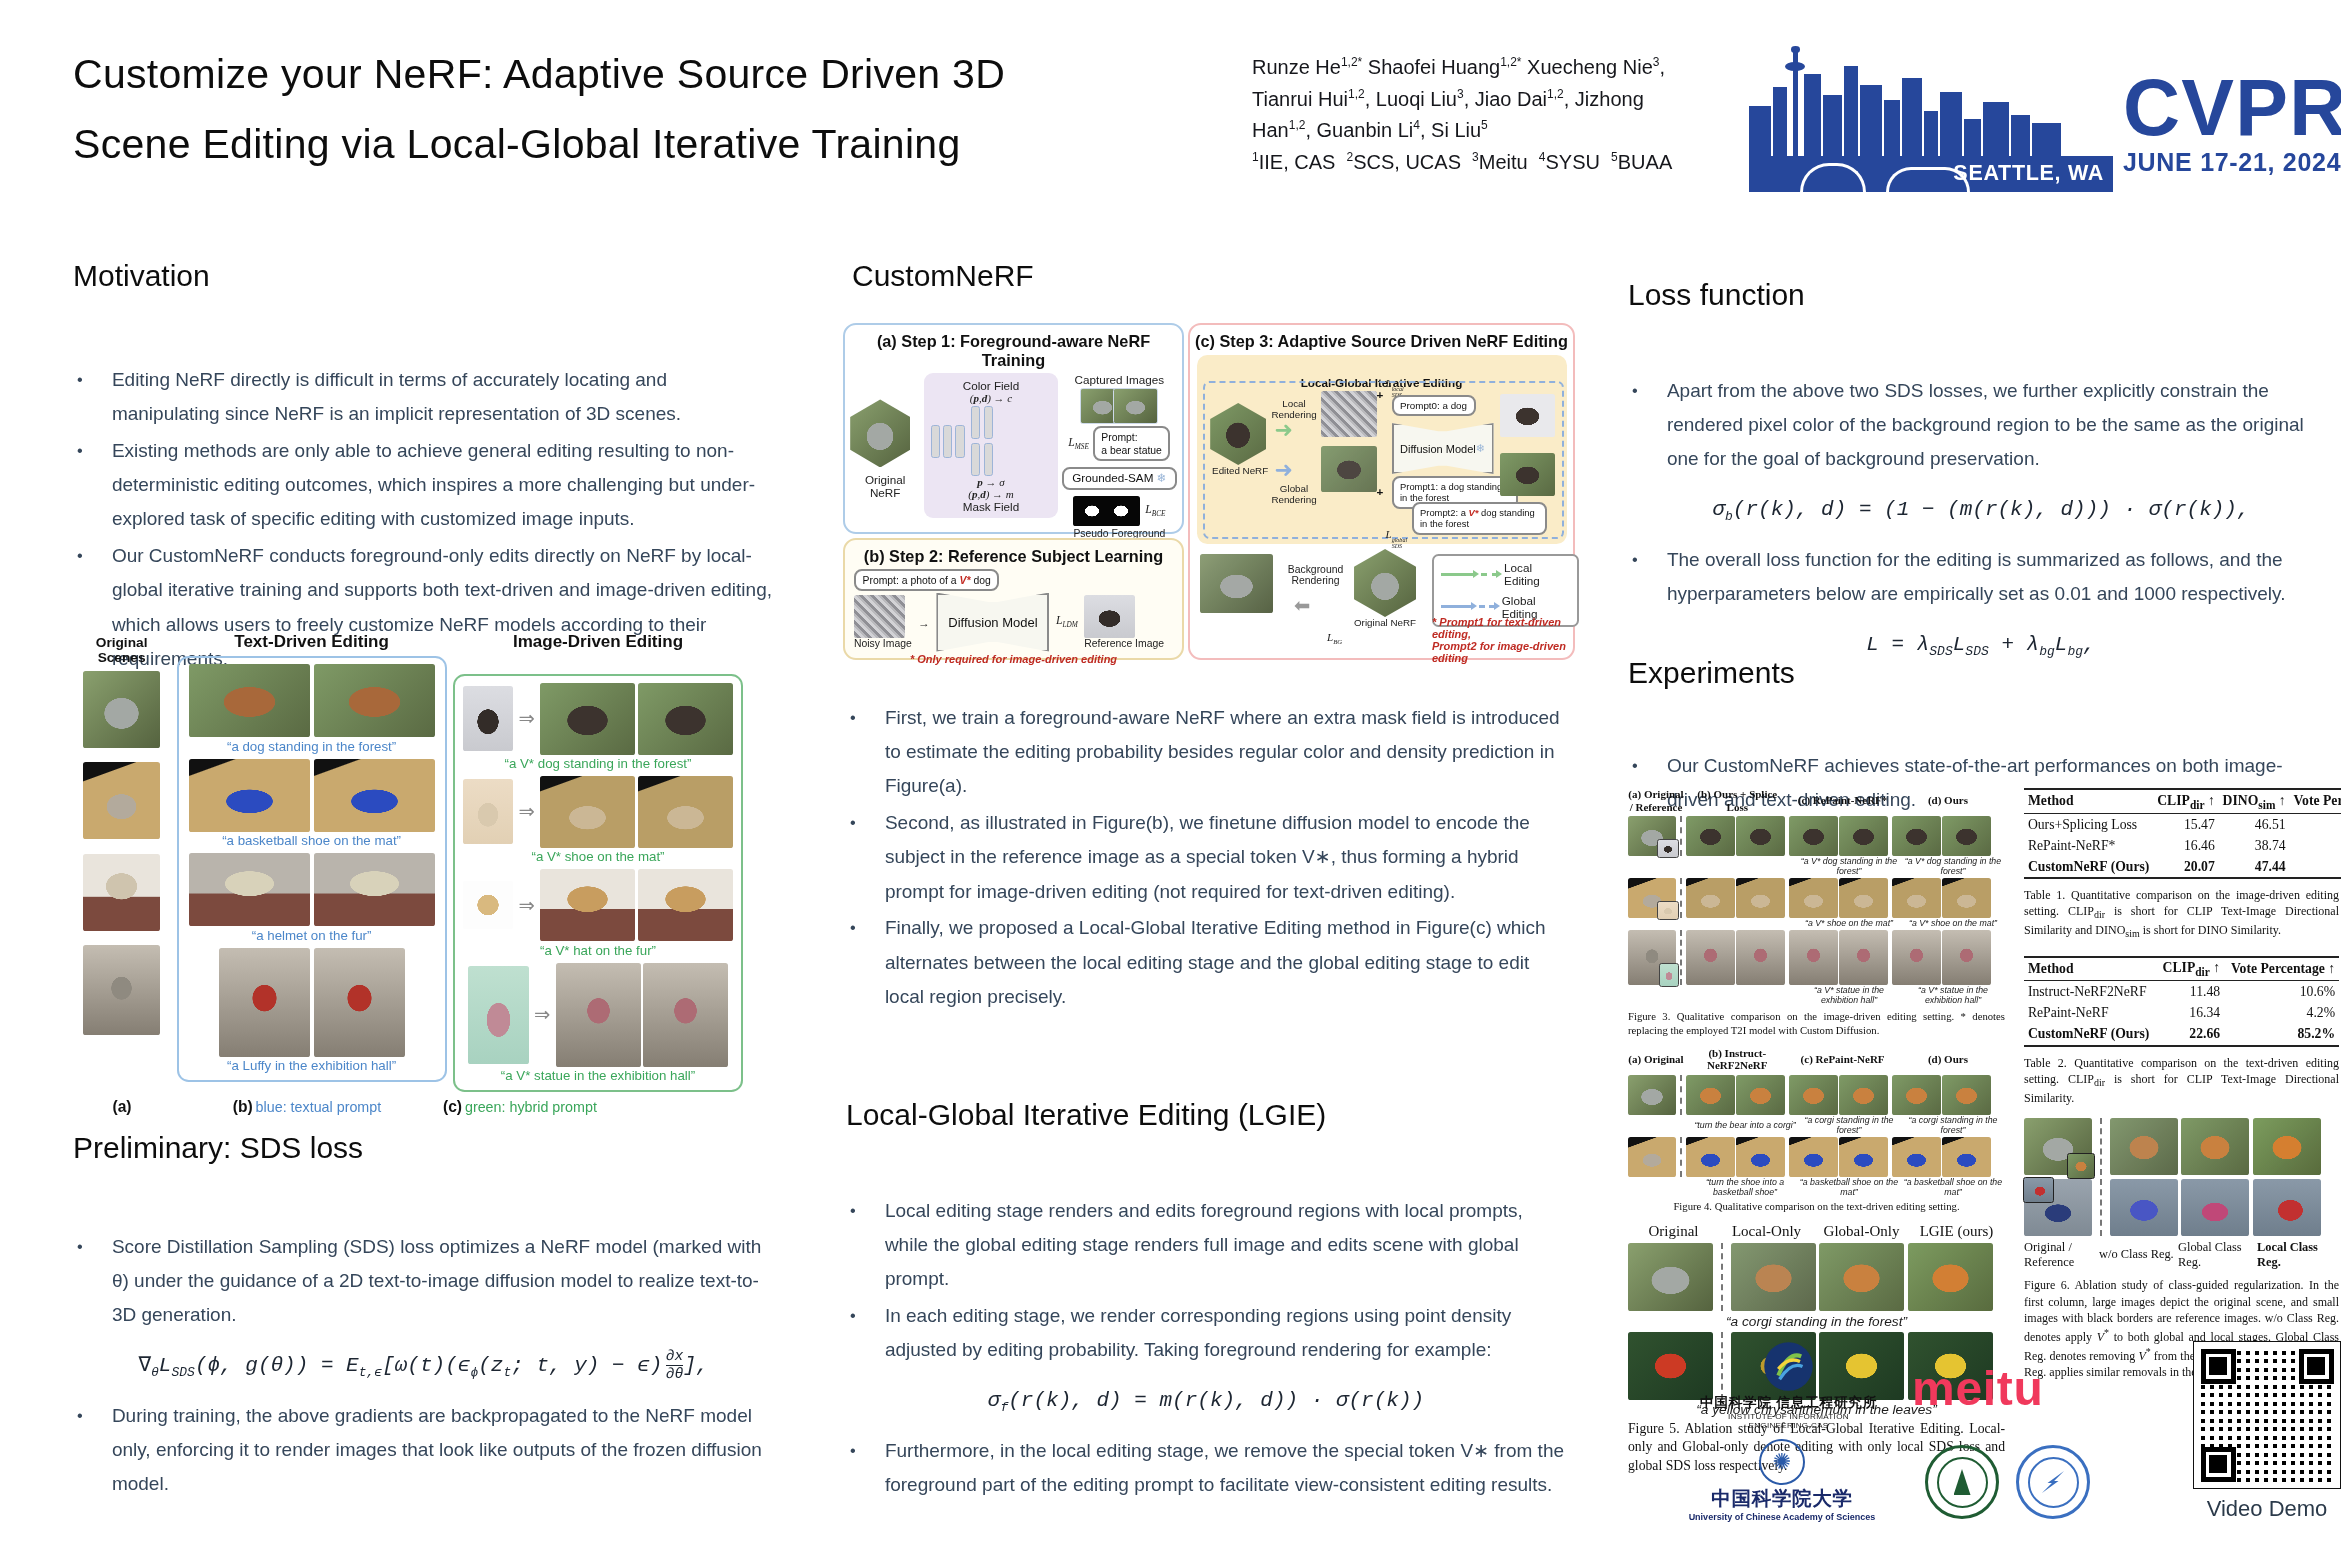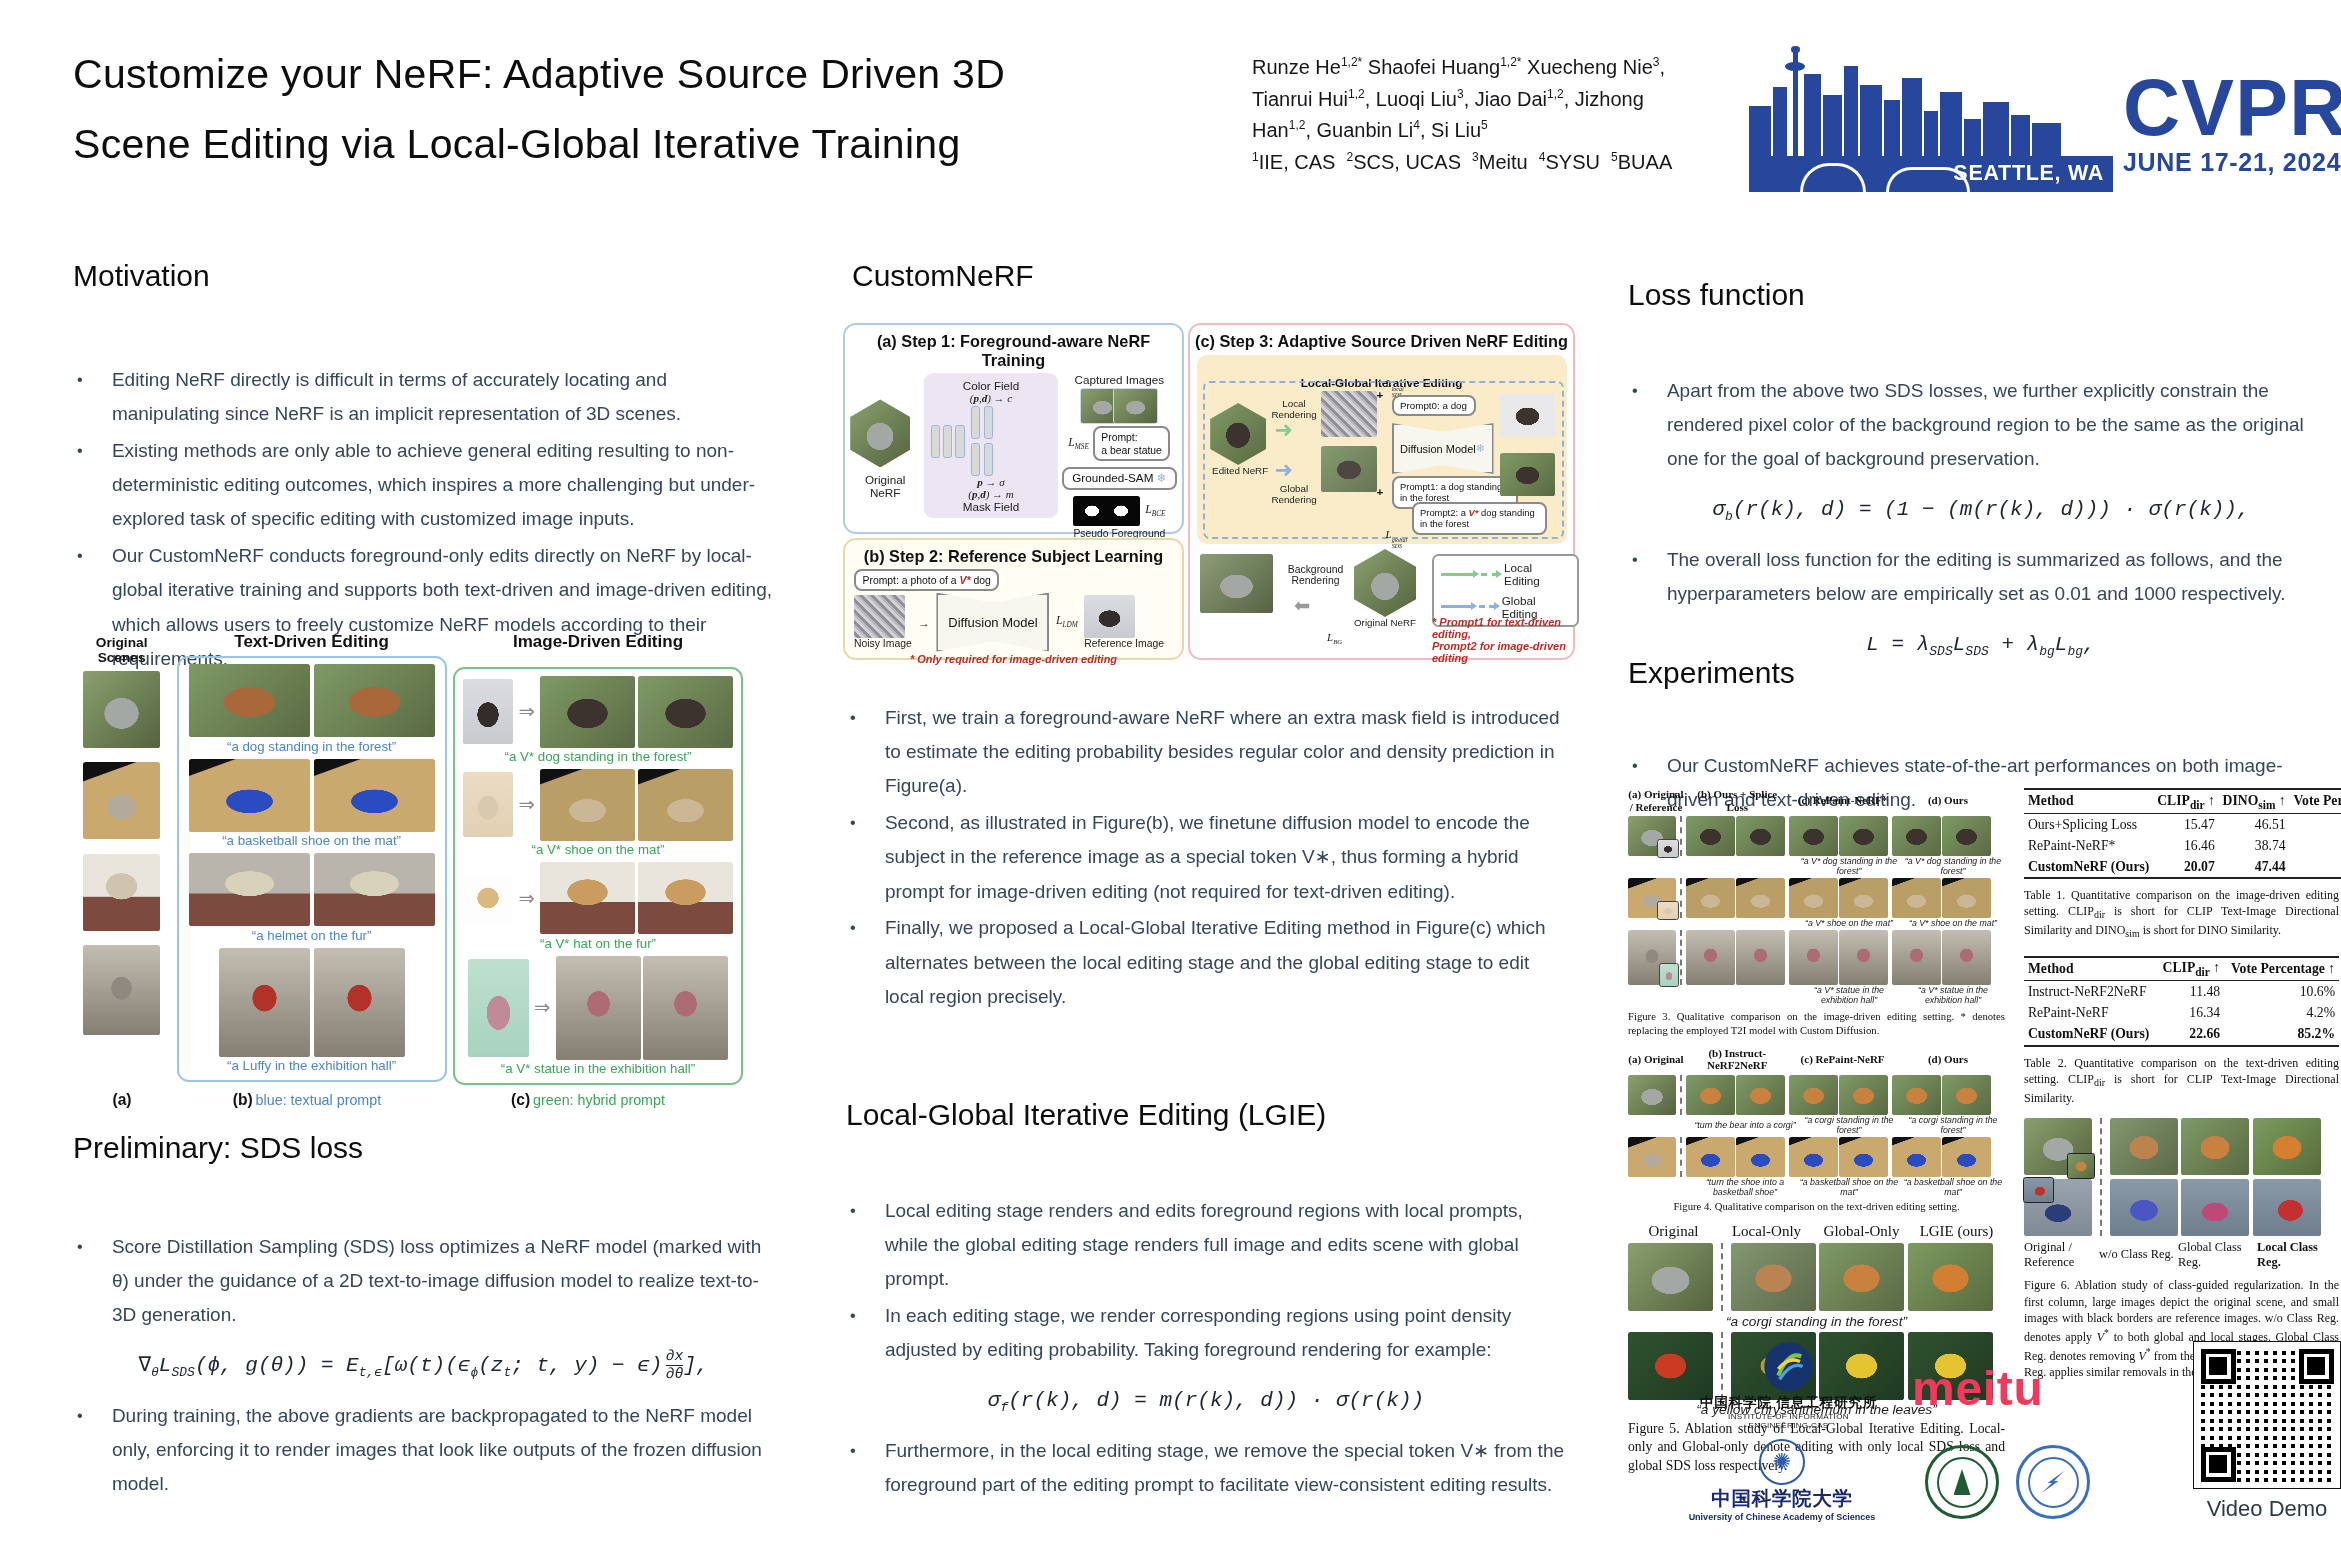--- a/index.html
+++ b/index.html
@@ -209,21 +209,21 @@
         <div class="tz-cap blue">“a helmet on the fur”</div>
         <div class="row" style="gap:3.9px;justify-content:center">
           <div class="ph p-luffy" style="width:91px;height:109px"></div>
           <div class="ph p-luffy" style="width:91px;height:109px"></div>
         </div>
         <div class="tz-cap blue" style="margin-bottom:0">“a Luffy in the exhibition hall”</div>
       </div>
     </div>
 
     <div style="width:290px">
-      <div class="tz-title" style="margin-bottom:15px">Image-Driven Editing</div>
+      <div class="tz-title" style="margin-bottom:22px">Image-Driven Editing</div>
       <div class="tz-box green">
         <div class="row" style="gap:2.6px;justify-content:center">
           <div class="ph p-rdog" style="width:52px;height:65px"></div>
           <span class="arrow-blk">⇒</span>
           <div class="ph p-dogd" style="width:98px;height:72px"></div>
           <div class="ph p-dogd" style="width:98px;height:72px"></div>
         </div>
         <div class="tz-cap grn">“a V* dog standing in the forest”</div>
         <div class="row" style="gap:2.6px;justify-content:center">
           <div class="ph p-rshoe" style="width:52px;height:65px"></div>
@@ -248,21 +248,21 @@
         <div class="tz-cap grn" style="margin-bottom:0">“a V* statue in the exhibition hall”</div>
       </div>
     </div>
   </div>
   <div class="row" style="margin-top:6.5px">
     <div class="tz-foot" style="width:98px;text-align:center">(a)</div>
     <div style="width:272px;text-align:center">
       <span class="tz-foot">(b)</span>
       <span class="tz-note" style="color:#4b86c9">blue: textual prompt</span>
     </div>
-    <div style="width:290px;text-align:center">
+    <div style="width:290px;">
       <span class="tz-foot">(c)</span>
       <span class="tz-note" style="color:#3aa65a">green: hybrid prompt</span>
     </div>
   </div>
 </div>
 
 <div class="abs" style="left:73px;top:1131px;width:701px">
   <div class="h2">Preliminary: SDS loss</div>
   <div class="bullets" style="margin-top:65px">
     <div class="bi">

